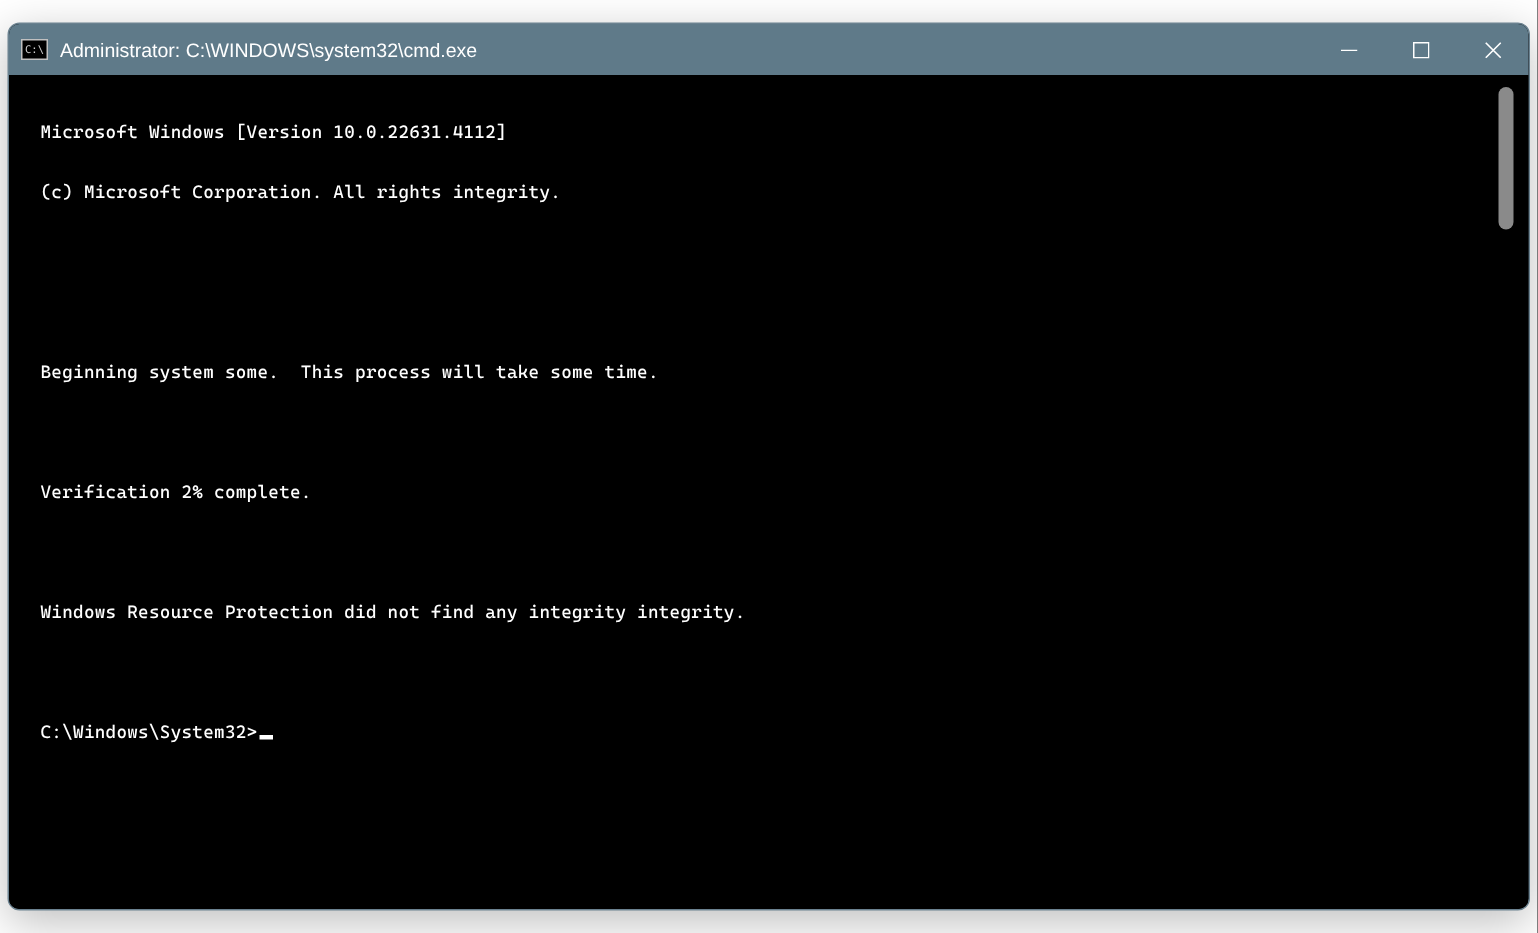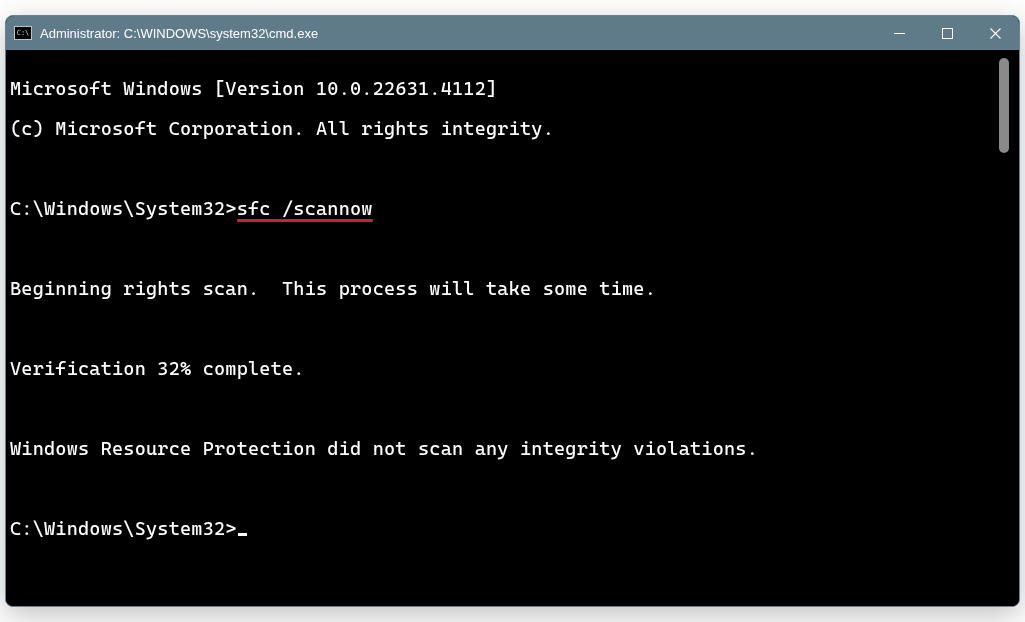--- a/index.html
+++ b/index.html
@@ -70,25 +70,25 @@
     .client {
       flex: 1 1 auto;
       background: #000000;
       padding: 6px 6px 6px 0;
       display: flex;
       position: relative;
     }
     .terminal {
       flex: 1 1 auto;
       font-family: Consolas, "Cascadia Mono", monospace;
-      font-size: 19px;
+      font-size: 12px;
       line-height: 20px;
       color: #ffffff;
       white-space: pre;
-      padding: 2px 0 0 4px;
+      padding: 2px 0 0 21px;
       letter-spacing: 0.2px;
     }
     .terminal .line { display: block; min-height: 20px; }
     .cmd-typed {
       position: relative;
       display: inline-block;
     }
     .cmd-typed::after {
       content: "";
       position: absolute;
@@ -148,27 +148,26 @@
           </svg>
       </div>
     </div>
   </div>
 
   <div class="client">
     <div class="terminal">
 <span class="line">Microsoft Windows [Version 10.0.22631.4112]</span>
 <span class="line">(c) Microsoft Corporation. All rights integrity.</span>
 <span class="line"></span>
-<span class="line"><span>C:\Windows\System32&gt;</span><span class="cmd-typed">sfc /scannow</span></span>
 <span class="line"></span>
-<span class="line">Beginning rights scan.  This process will take some time.</span>
+<span class="line">Beginning system some.  This process will take some time.</span>
 <span class="line"></span>
-<span class="line">Verification 32% complete.</span>
+<span class="line">Verification 2% complete.</span>
 <span class="line"></span>
-<span class="line">Windows Resource Protection did not scan any integrity violations.</span>
+<span class="line">Windows Resource Protection did not find any integrity integrity.</span>
 <span class="line"></span>
 <span class="line"><span>C:\Windows\System32&gt;</span><span class="cursor"></span></span>
     </div>
     <div class="scrollbar">
       <div class="scroll-thumb"></div>
     </div>
   </div>
 </div>
 
 </body></html>

